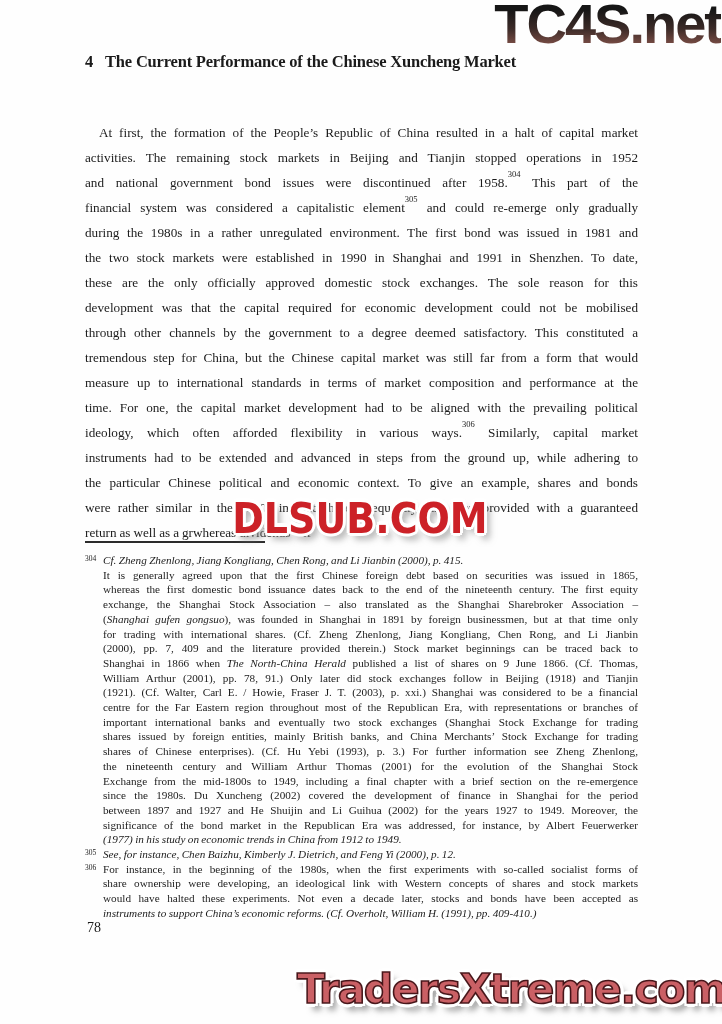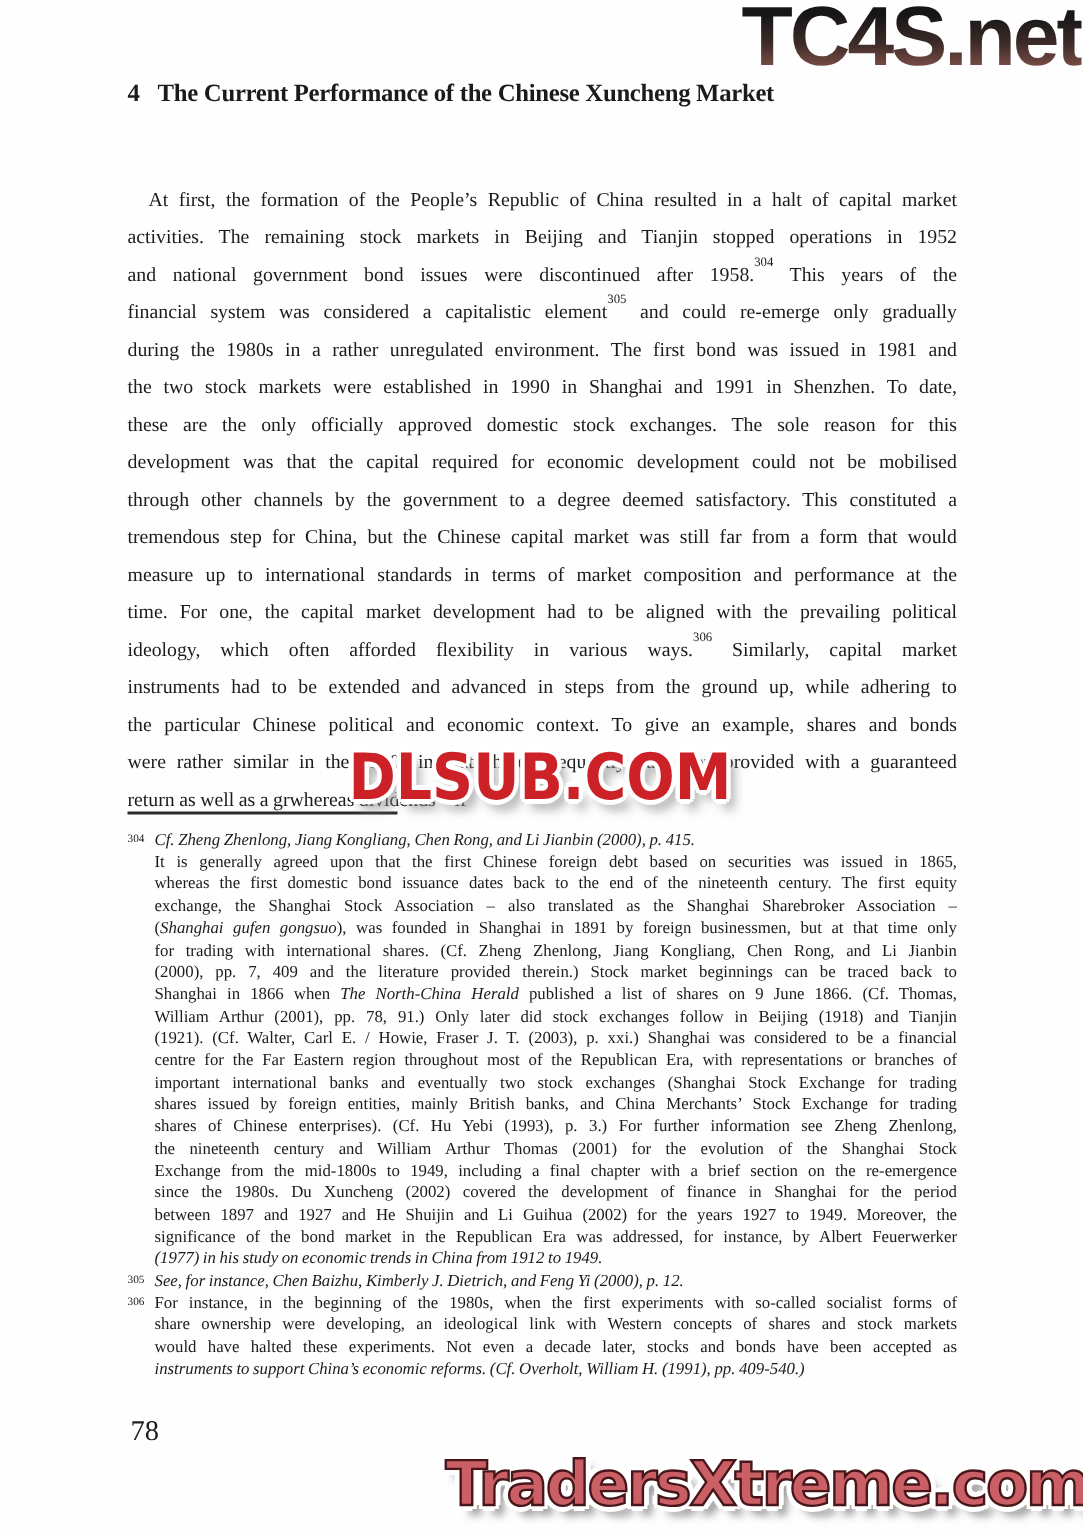--- a/index.html
+++ b/index.html
@@ -58,21 +58,21 @@
   .footnotes {
     position:absolute; left:85px; top:553px; width:553px;
     font-size:11.2px; line-height:14.7px; word-spacing:-0.4px;
   }
   .footnote { position:relative; padding-left:18px; }
   .fn-marker { position:absolute; left:0; top:-1px; font-size:7.5px; }
   .fnline { text-align:justify; text-align-last:justify; }
   .fnline.nostretch { text-align-last:left;font-style:italic; }
   .it { font-style:italic; }
 
-  .page-num { position:absolute; left:87px; top:944px; font-size:19px; }
+  .page-num { position:absolute; left:87px; top:920px; font-size:14px; }
 
   
   .traders {
     position:absolute; left:297px; top:961px;
     font-family:"DejaVu Sans", sans-serif; font-weight:bold;
     font-size:41px; letter-spacing:-1.5px; line-height:56px;
     color:#ca6065; -webkit-text-stroke:1.6px #47161a;
     text-shadow:
       -3px -3px 0 #ffffff, 3px -3px 0 #ffffff, -3px 3px 0 #ffffff, 3px 3px 0 #ffffff,
       0 -4px 0 #ffffff, 0 4px 0 #ffffff, -4px 0 0 #ffffff, 4px 0 0 #ffffff,
@@ -87,21 +87,21 @@
 
   <div class="tc4s">TC4S.net</div>
 
   <div class="heading">
     <span class="hnum">4</span><span>The Current Performance of the Chinese Xuncheng Market</span>
   </div>
 
   <div class="body-block">
     <div class="jline indent">At first, the formation of the People’s Republic of China resulted in a halt of capital market</div>
     <div class="jline">activities.  The remaining stock markets in Beijing and Tianjin stopped operations in 1952</div>
-    <div class="jline"><span>and national government bond issues were discontinued after 1958.</span><sup>304</sup><span>  This years of the</span></div>
+    <div class="jline"><span>and national government bond issues were discontinued after 1958.</span><sup>304</sup><span>  This part of the</span></div>
     <div class="jline"><span>financial system was considered a capitalistic element</span><sup>305</sup><span> and could re-emerge only gradually</span></div>
     <div class="jline">during the 1980s in a rather unregulated environment.  The first bond was issued in 1981 and</div>
     <div class="jline">the two stock markets were established in 1990 in Shanghai and 1991 in Shenzhen.  To date,</div>
     <div class="jline">these are the only officially approved domestic stock exchanges.  The sole reason for this</div>
     <div class="jline">development was that the capital required for economic development could not be mobilised</div>
     <div class="jline">through other channels by the government to a degree deemed satisfactory.  This constituted a</div>
     <div class="jline">tremendous step for China, but the Chinese capital market was still far from a form that would</div>
     <div class="jline">measure up to international standards in terms of market composition and performance at the</div>
     <div class="jline">time.  For one, the capital market development had to be aligned with the prevailing political</div>
     <div class="jline"><span>ideology, which often afforded flexibility in various ways.</span><sup>306</sup><span>  Similarly, capital market</span></div>
@@ -148,21 +148,21 @@
     <div class="footnote">
       <span class="fn-marker">305</span>
       <div class="fnline nostretch">See, for instance, Chen Baizhu, Kimberly J. Dietrich, and Feng Yi (2000), p. 12.</div>
     </div>
 
     <div class="footnote">
       <span class="fn-marker">306</span>
       <div class="fnline">For instance, in the beginning of the 1980s, when the first experiments with so-called socialist forms of</div>
       <div class="fnline">share ownership were developing, an ideological link with Western concepts of shares and stock markets</div>
       <div class="fnline">would have halted these experiments.  Not even a decade later, stocks and bonds have been accepted as</div>
-      <div class="fnline nostretch">instruments to support China’s economic reforms.  (Cf. Overholt, William H. (1991), pp. 409-540.)</div>
+      <div class="fnline nostretch">instruments to support China’s economic reforms.  (Cf. Overholt, William H. (1991), pp. 409-410.)</div>
     </div>
 
   </div>
 
   <div class="page-num">78</div>
 
   <div class="traders">TradersXtreme.com</div>
 
 </div>
 

